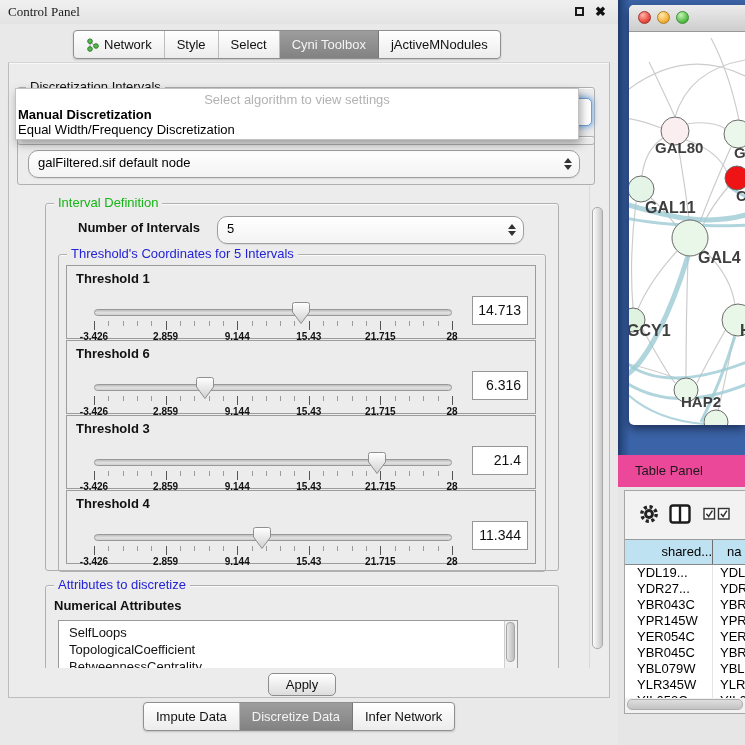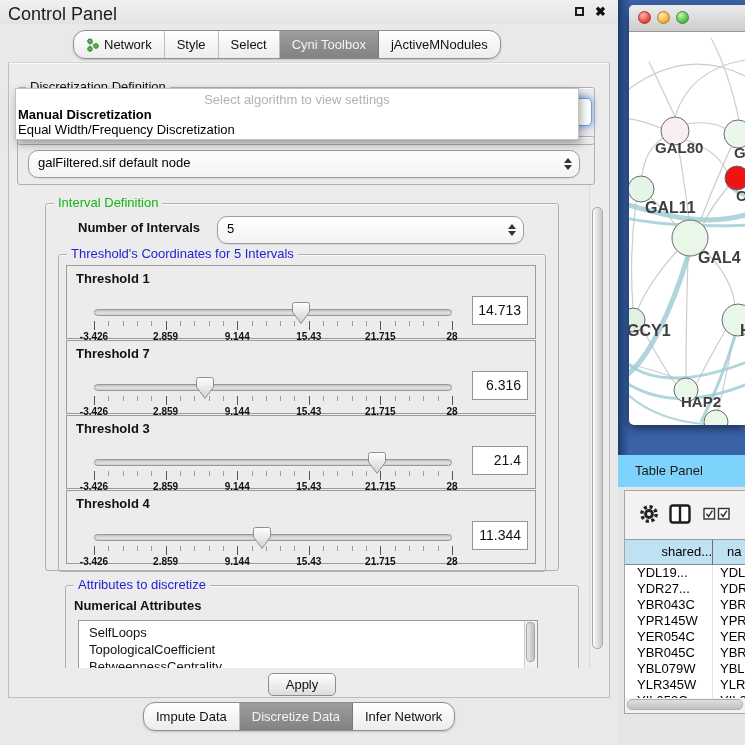--- a/index.html
+++ b/index.html
@@ -1,24 +1,24 @@
 <!DOCTYPE html>
 <html><head>
 <meta charset="utf-8">
 <style>
   html,body{margin:0;padding:0;}
   body{width:745px;height:745px;position:relative;overflow:hidden;
        font-family:"Liberation Sans",sans-serif;background:#e9e9e9;color:#111;}
   
   #control-panel{position:absolute;left:0;top:0;width:618px;height:745px;background:#e9e9e9;}
   #titlebar{position:absolute;left:0;top:0;width:100%;height:24px;background:linear-gradient(#f0f0f0,#e3e3e3);}
-  #titlebar .t{position:absolute;left:8px;top:4px;font-size:18px;color:#1a1a1a;}
+  #titlebar .t{position:absolute;left:8px;top:4px;font-size:13px;color:#1a1a1a;font-family:Liberation Serif, serif;}
   #float-btn{position:absolute;right:34px;top:7px;width:9px;height:9px;border:2px solid #1a1a1a;box-sizing:border-box;}
   #close-btn{position:absolute;right:12px;top:4px;font-size:13px;font-weight:bold;color:#111;}
-  .seg{position:absolute;display:flex;border:1px solid #8f8f8f;border-radius:12px;overflow:hidden;
+  .seg{position:absolute;display:flex;border:1px solid #8f8f8f;border-radius:4px;overflow:hidden;
        background:linear-gradient(#ffffff,#ececec);box-shadow:0 1px 2px rgba(0,0,0,.18);}
   .seg .s{padding:0 12px;font-size:13px;line-height:25px;color:#111;border-right:1px solid #bdbdbd;
           display:flex;align-items:center;gap:5px;white-space:nowrap;}
   .seg .s:last-child{border-right:none;}
   .seg .s.sel{background:linear-gradient(#9d9d9d,#828282);color:#f4f4f4;border-right-color:#787878;}
   #top-tabs{left:73px;top:30px;height:27px;}
   #bottom-tabs{left:143px;top:702px;height:27px;}
   #main-panel{position:absolute;left:8px;top:62px;width:602px;height:636px;background:#ececec;
               border:1px solid #bdbdbd;border-top-color:#d6d6d6;box-shadow:inset 0 1px 0 #f7f7f7;box-sizing:border-box;}
   .group{position:absolute;border:1px solid #b0b0b0;border-radius:3px;box-shadow:inset 0 1px 0 rgba(255,255,255,.8);}
@@ -57,21 +57,21 @@
          background:linear-gradient(#bdbdbd,#e2e2e2 55%,#cfcfcf);border:1px solid #989898;}
   .thumb{position:absolute;top:1px;width:20px;height:24px;}
   .minor-ticks{position:absolute;left:0;top:21px;width:100%;height:5px;
          background:repeating-linear-gradient(to right,#9a9a9a 0,#9a9a9a 1px,transparent 1px,transparent 14.32px);}
   .major-ticks{position:absolute;left:0;top:21px;width:100%;height:9px;}
   .major-ticks i{position:absolute;width:1px;height:9px;background:#555;}
   .tick-labels{position:absolute;left:0;top:31px;width:100%;height:12px;}
   .tick-labels span{position:absolute;transform:translateX(-50%);font-size:10px;font-weight:bold;color:#111;white-space:nowrap;}
   .thr-value{position:absolute;left:405px;top:30px;width:56px;height:29px;background:#fff;border:1px solid #969696;
              font-size:14px;text-align:right;line-height:27px;padding-right:6px;box-sizing:border-box;}
-  #attr-group{left:28px;top:400px;width:512px;height:118px;margin-left:20px;}
+  #attr-group{left:28px;top:400px;width:512px;height:118px;}
   #attr-label{position:absolute;left:8px;top:12px;font-size:13px;font-weight:bold;}
   #attr-list{position:absolute;left:12px;top:34px;width:460px;height:82px;background:#fff;border:1px solid #9a9a9a;box-sizing:border-box;}
   #attr-list .items{position:absolute;left:0;top:3px;right:13px;}
   .attr-item{font-size:13px;line-height:17px;padding-left:10px;white-space:nowrap;}
   #attr-vscroll{position:absolute;right:0;top:0;width:12px;height:100%;background:#f1f1f1;border-left:1px solid #cfcfcf;}
   #attr-vscroll .vthumb{position:absolute;left:1px;top:1px;width:9px;height:40px;border-radius:4px;
                         background:linear-gradient(to right,#e9e9e9,#bdbdbd);border:1px solid #a5a5a5;box-sizing:border-box;}
   #apply-btn{position:absolute;left:259px;top:610px;width:68px;height:23px;border:1px solid #8d8d8d;border-radius:5px;
              background:linear-gradient(#ffffff,#dddddd);font-size:13px;text-align:center;line-height:21px;box-sizing:border-box;}
   
@@ -79,21 +79,21 @@
            background:linear-gradient(to right,#1d3a6b 0,#2c4f8c 5px,#3b63a7 12px);}
   #net-window{position:absolute;left:11px;top:5px;width:116px;height:420px;border-radius:5px 0 0 5px;
               box-shadow:0 4px 10px rgba(0,0,15,.5);overflow:hidden;background:#fff;font-weight:bold;}
   #net-titlebar{position:relative;height:26px;background:linear-gradient(#ececec,#cdcdcd);border-bottom:1px solid #999;}
   .light{position:absolute;top:6px;width:13px;height:13px;border-radius:50%;box-sizing:border-box;}
   .light.red{left:9px;background:radial-gradient(circle at 35% 28%,#ffb3ac,#ea4d41 62%,#b62c23);border:1px solid #a33229;}
   .light.yellow{left:28px;background:radial-gradient(circle at 35% 28%,#ffe9b0,#f6b23c 62%,#c98a1a);border:1px solid #ad8226;}
   .light.green{left:47px;background:radial-gradient(circle at 35% 28%,#c9f3b9,#57c049 62%,#2f8f2c);border:1px solid #3e8f36;}
   #net-canvas{position:absolute;left:0;top:27px;width:116px;height:393px;}
   #table-panel{position:absolute;left:0;top:455px;width:127px;height:290px;background:#e6e6e6;}
-  #tp-header{height:32px;background:#7dd3fc;}
+  #tp-header{height:32px;background:#ec4899;}
   #tp-header .t{font-size:13px;line-height:32px;padding-left:17px;color:#1a1a1a;}
   #tp-box{position:absolute;left:6px;top:35px;width:121px;height:222px;background:#f2f2f2;
           border:1px solid #a6a6a6;border-right:none;box-sizing:content-box;}
   #tp-toolbar{position:absolute;left:0;top:0;right:0;height:47px;background:#f2f2f2;}
   .tbico{position:absolute;top:12px;}
   #ico-gear{left:13px;}
   #ico-split{left:44px;top:13px;}
   #ico-checks{left:78px;top:16px;}
   #tp-head-row{position:absolute;left:0;top:48px;right:0;height:26px;display:flex;background:#bfe2f2;
                border-top:1px solid #9a9a9a;border-bottom:1px solid #8a8a8a;box-sizing:border-box;}
@@ -147,21 +147,21 @@
     <div class="s sel">
         <span>Cyni Toolbox</span>
       </div>
     <div class="s">
         <span>jActiveMNodules</span>
       </div>
   </div>
 
   <div id="main-panel">
     <div class="group" id="algo-group">
-      <div class="gt">Discretization Definition</div>
+      <div class="gt">Discretization Intervals</div>
       <div id="algo-combo"></div>
     </div>
 
     <div id="popup">
       <div class="ph">Select algorithm to view settings</div>
       <div class="opt hl">Manual Discretization</div>
       <div class="opt">Equal Width/Frequency Discretization</div>
     </div>
 
     <div class="group" id="tabledata-group">
@@ -210,21 +210,21 @@
                   <span style="left: 80%;">21.715</span>
                   <span style="left: 100%;">28</span>
                 </div>
                 <svg class="thumb" viewBox="0 0 20 24" style="left: calc(57.72% - 10px);">
                   <path d="M3.5 1.5 H16.5 Q18.5 1.5 18.5 3.5 V11 L10 22.5 L1.5 11 V3.5 Q1.5 1.5 3.5 1.5 Z" fill="url(#thumbg)" stroke="#8f8f8f" stroke-width="1"></path>
                 </svg>
               </div>
             <div class="thr-value">14.713</div>
           </div>
           <div class="thr-panel" style="top:85px">
-            <div class="thr-label">Threshold 7</div>
+            <div class="thr-label">Threshold 6</div>
             <div class="thr-slider">
                 <div class="track"></div>
                 <div class="minor-ticks"></div>
                 <div class="major-ticks">
                   <i style="left: 0%;"></i>
                   <i style="left: 20%;"></i>
                   <i style="left: 40%;"></i>
                   <i style="left: 60%;"></i>
                   <i style="left: 80%;"></i>
                   <i style="left: 100%;"></i>

